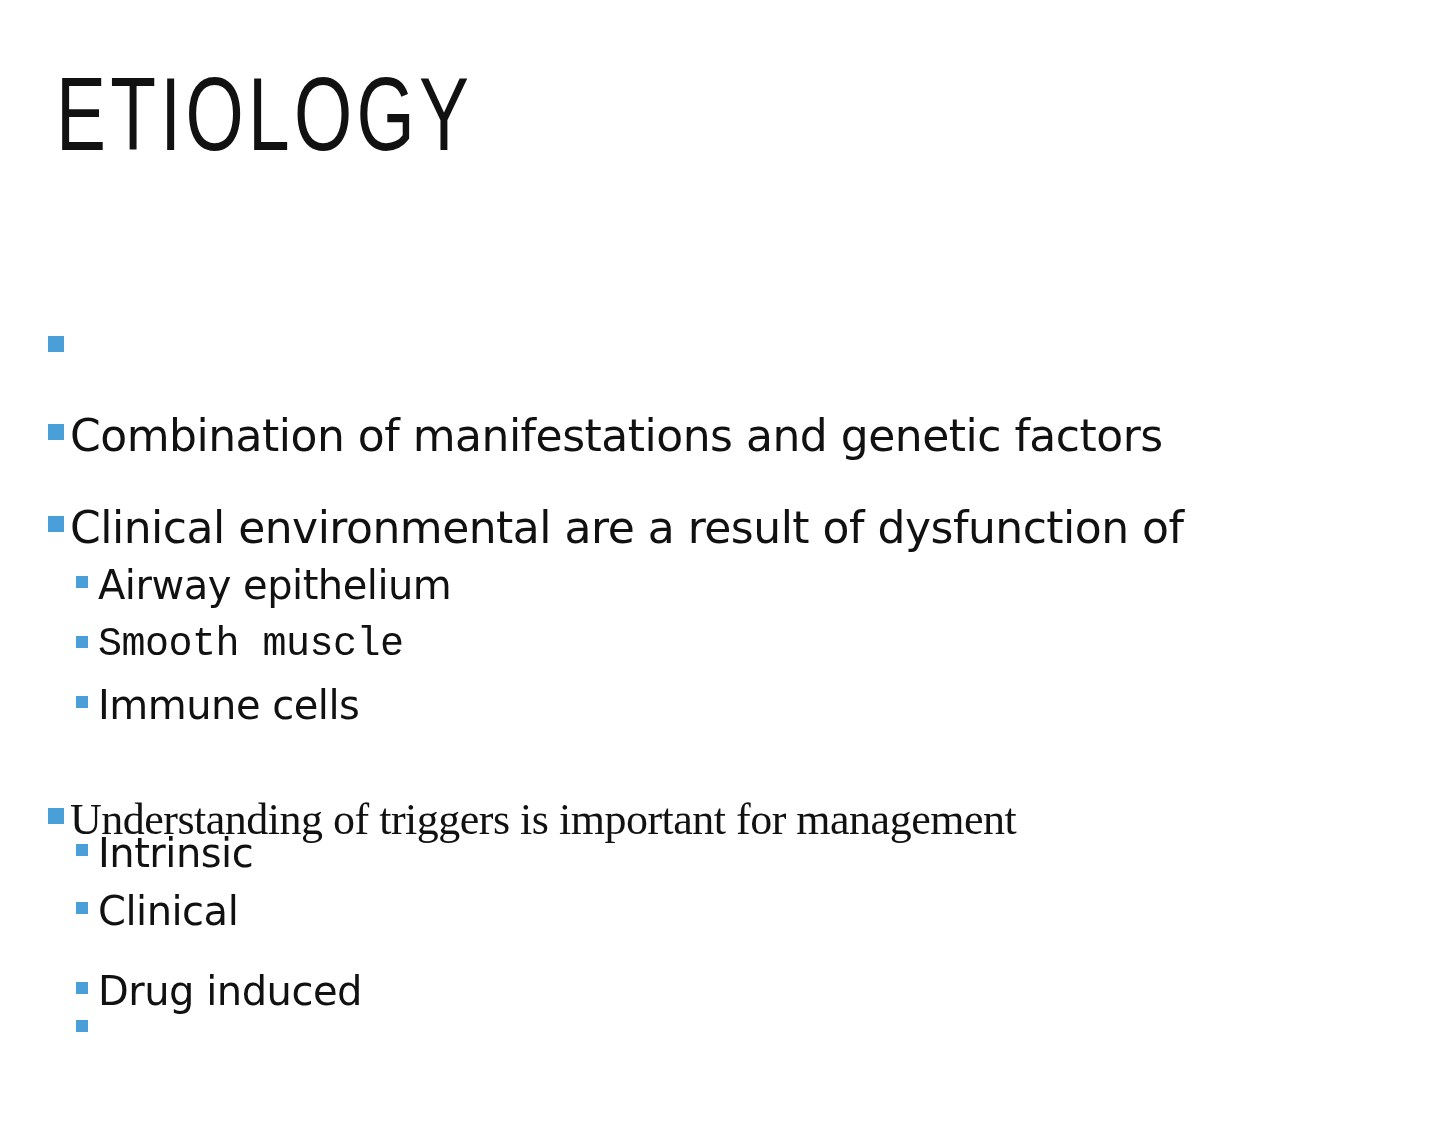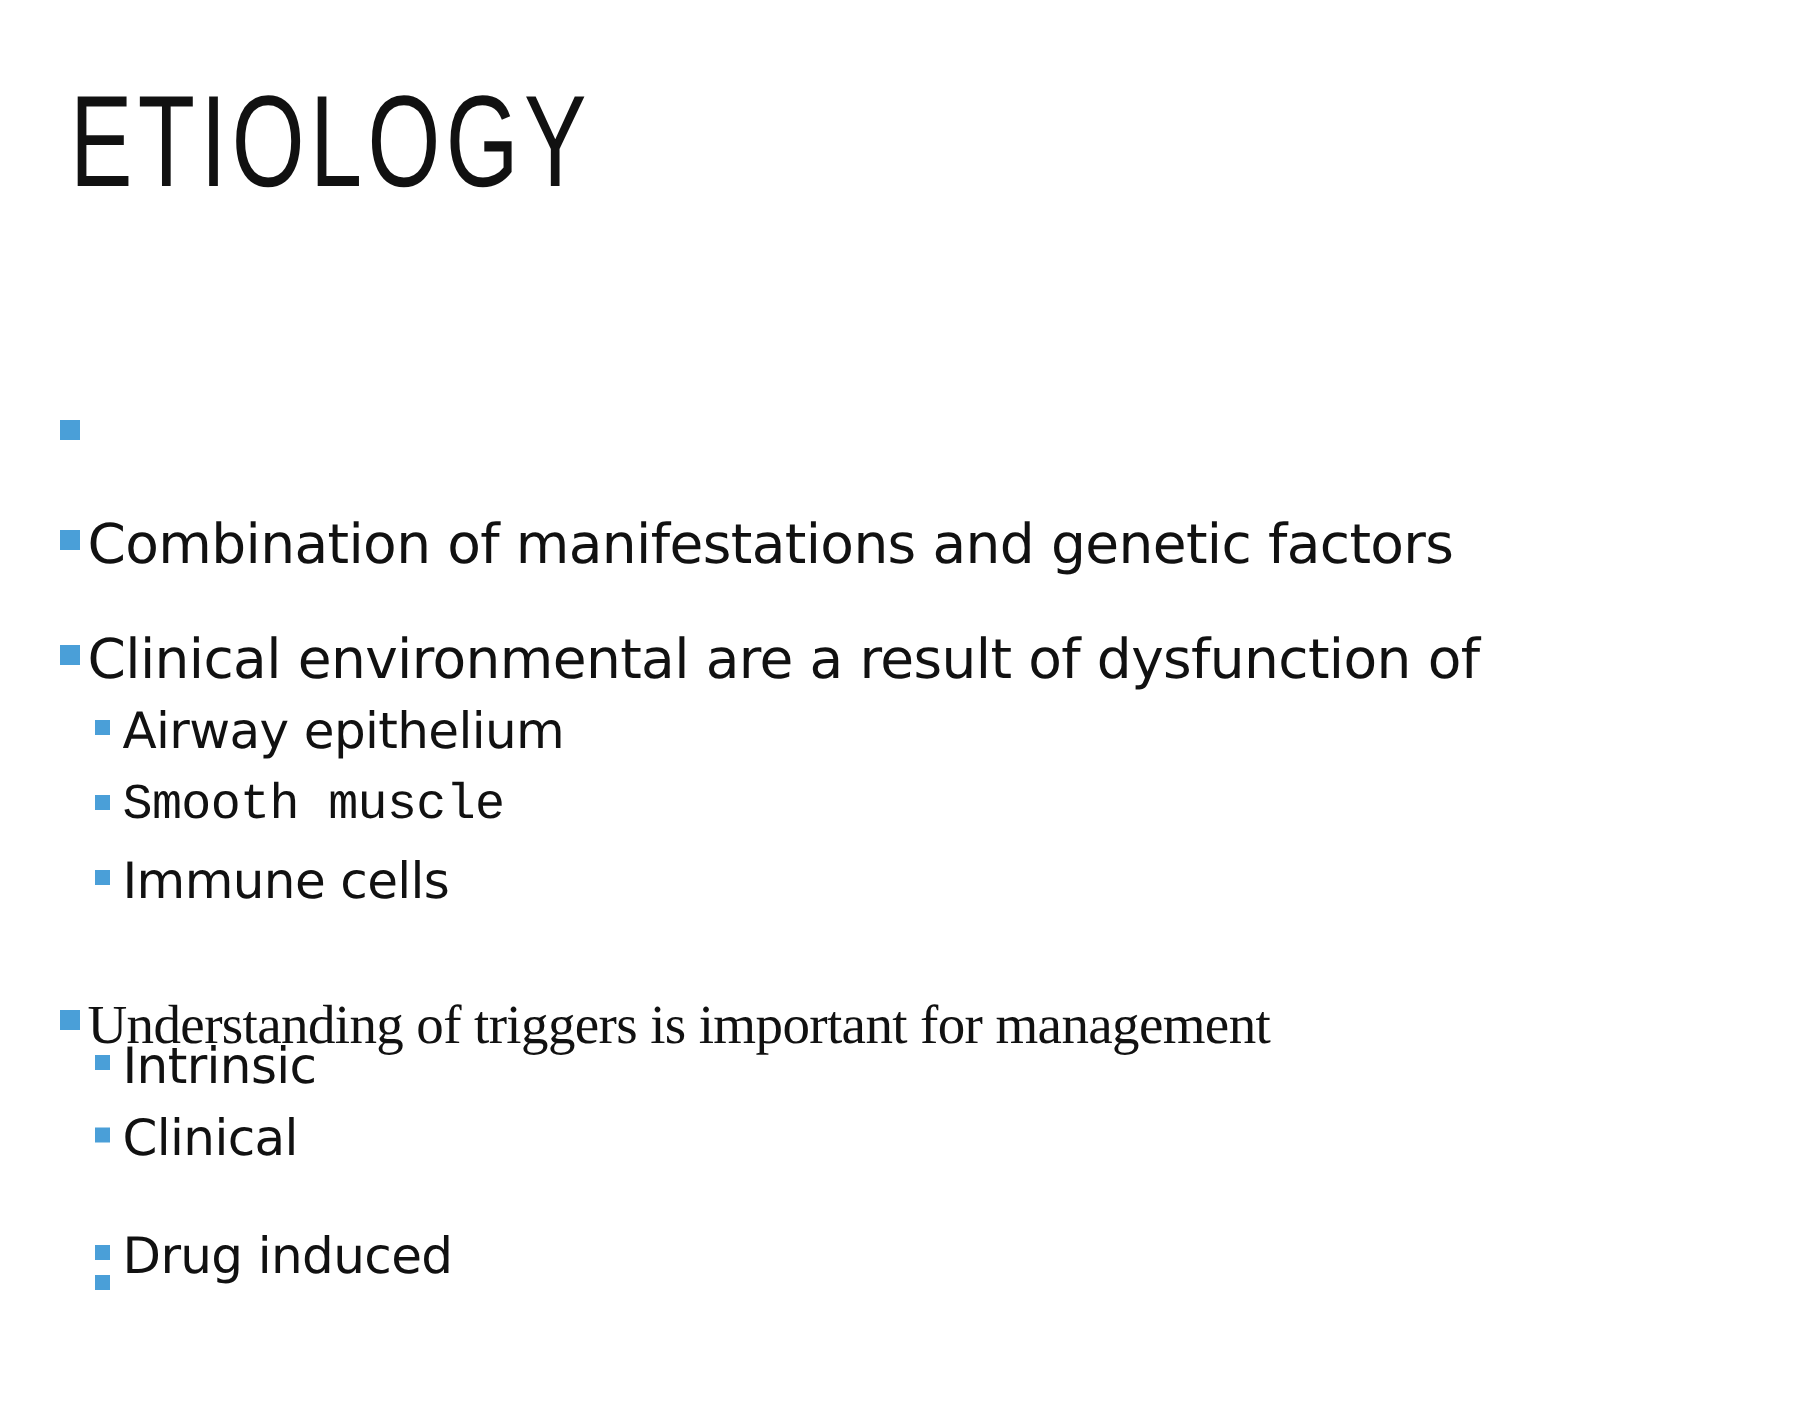--- a/index.html
+++ b/index.html
@@ -47,21 +47,21 @@
       <span>Understanding of triggers is important for management</span>
     </div>
     <div class="l2" style="position:absolute;top:512px;">
       <span class="b"></span>
       <span>Intrinsic</span>
     </div>
     <div class="l2" style="position:absolute;top:570px;">
       <span class="b"></span>
       <span>Clinical</span>
     </div>
-    <div class="l2" style="position:absolute;top:664px;">
+    <div class="l2" style="position:absolute;top:650px;">
       <span class="b"></span>
       <span>Drug induced</span>
     </div>
     <div class="l2" style="position:absolute;top:688px;">
       <span class="b"></span>
     </div>
   </div>
 </div>
 
 </body></html>

